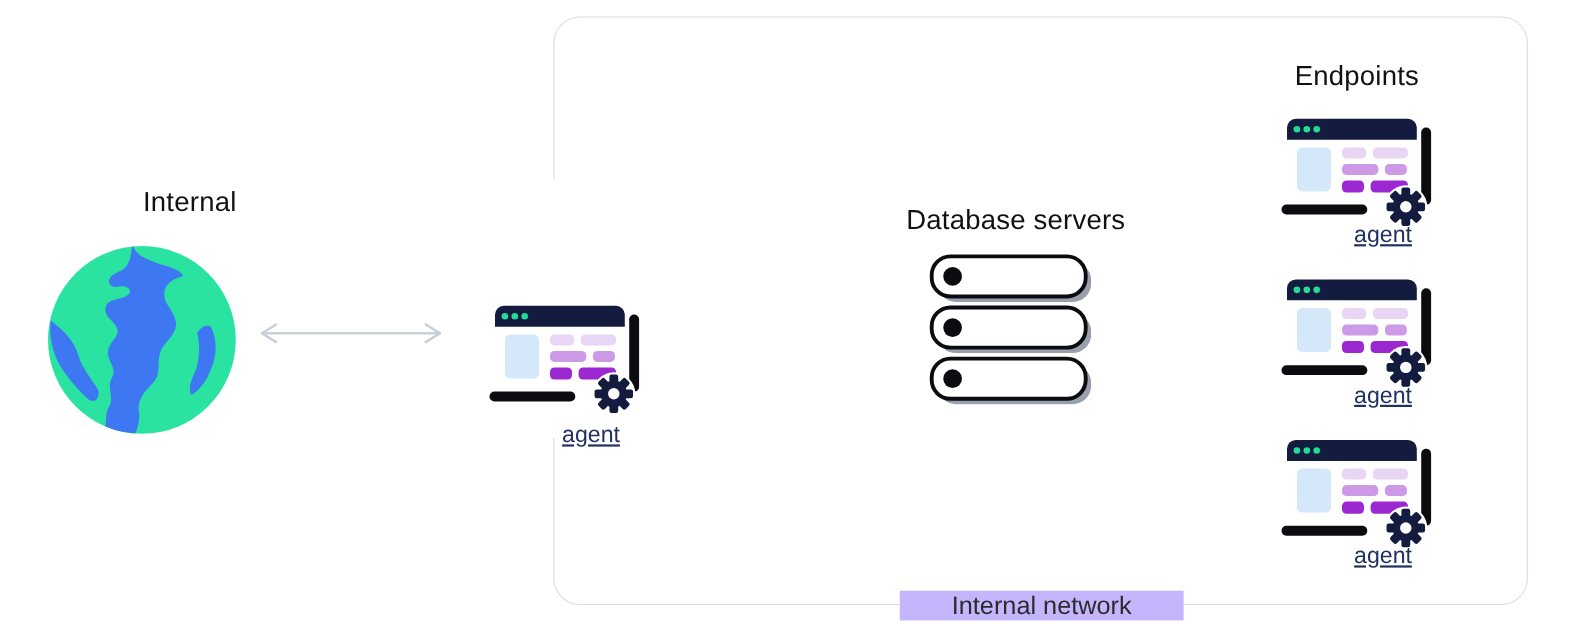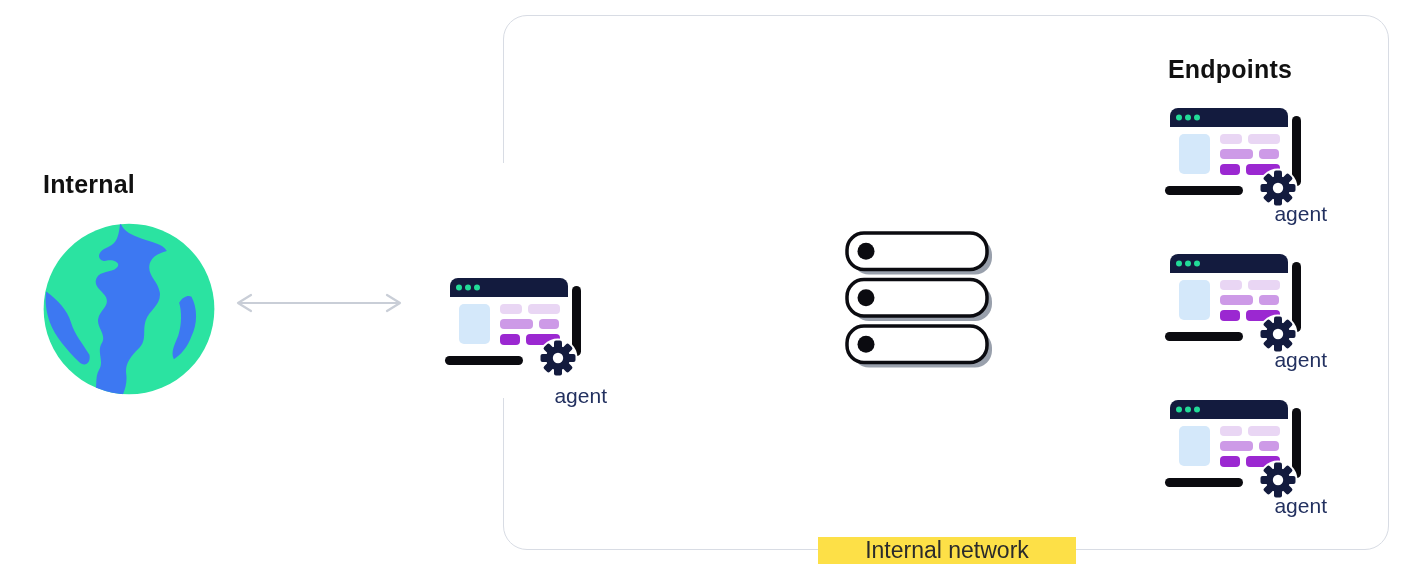--- a/index.html
+++ b/index.html
@@ -4,42 +4,42 @@
 <style>
   html,body{margin:0;padding:0;background:#fff;}
   .canvas{position:relative;width:1426px;height:572px;background:#fff;overflow:hidden;
           font-family:"Liberation Sans",sans-serif;}
 
   
   .inet-box{position:absolute;left:503px;top:15px;width:886px;height:535px;
             border:1.5px solid var(--border-gray,#D8DCE4);border-radius:24px;box-sizing:border-box;}
   .mask-left{position:absolute;left:495px;top:163px;width:16px;height:235px;background:#fff;}
   .inet-label{position:absolute;left:818px;top:537px;width:258px;height:27px;line-height:27px;
-              background:#fde047;text-align:center;font-size:23px;color:var(--label-text,#2B2B2B);}
-
-  
-  .title{position:absolute;font-weight:700;font-size:25px;color:var(--heading-text,#111);
-         text-align:left;letter-spacing:.2px;white-space:nowrap;}
+              background:#c4b5fd;text-align:center;font-size:23px;color:var(--label-text,#2B2B2B);}
+
+  
+  .title{position:absolute;font-weight:400;font-size:25px;color:var(--heading-text,#111);
+         text-align:right;letter-spacing:.2px;white-space:nowrap;}
   .title-internet{left:43px;top:170px;width:172px;}
   .title-gateway{left:395px;top:205px;width:230px;}
   .title-db{left:818px;top:186px;width:205px;}
   .title-endpoints{left:1168px;top:55px;width:122px;}
 
   
   .globe{position:absolute;left:41px;top:221px;width:176px;height:176px;}
   .arrow{position:absolute;left:233px;top:292px;width:172px;height:22px;}
   .db{position:absolute;left:842px;top:231px;width:150px;height:137px;}
 
   .agent-unit{position:absolute;width:146px;height:108px;}
   .gateway-unit{left:442px;top:272px;}
   .endpoint-unit{left:1162px;}
   .agent-icon-slot{display:block;width:146px;height:108px;}
   .agent-icon-slot svg{display:block;width:146px;height:108px;}
   .agent-label{position:absolute;width:96px;left:50%;transform:translateX(calc(-50% + 44px));
-               text-align:right;font-size:21px;color:var(--agent-text,#233160);}
+               text-align:left;font-size:21px;color:var(--agent-text,#233160);text-decoration:underline;}
   .agent-label.gw{top:112px;}
   .agent-label.ep{top:100px;}
   #endpoints-list{position:absolute;inset:0;}
 
   
   .f-white{fill:#fff}
   .f-navy{fill:var(--navy,#131B3E)}
   .f-ink{fill:var(--ink,#0B0B10)}
   .f-dot{fill:var(--dot-green,#22DB98)}
   .f-lblue{fill:var(--light-blue,#D4E8FA)}
@@ -116,20 +116,21 @@
         <rect x="-4" y="-17.5" width="8" height="10" rx="2" transform="rotate(315)"></rect>
         <circle r="12"></circle>
       </g>
       <circle class="f-white" r="5.2"></circle>
     </g>
   </svg>
       </span>
     <div class="agent-label gw">agent</div>
   </div>
 
+  <div class="title title-db">Database servers</div>
   <svg class="db" viewBox="0 0 150 137" aria-hidden="true">
     <g>
       <rect class="f-shadow" x="10" y="7" width="140" height="36.5" rx="17"></rect>
       <rect class="db-body" x="5" y="2" width="140" height="36.5" rx="17"></rect>
       <circle class="f-ink" cx="24" cy="20.25" r="8.5"></circle>
     </g>
     <g>
       <rect class="f-shadow" x="10" y="53.5" width="140" height="36.5" rx="17"></rect>
       <rect class="db-body" x="5" y="48.5" width="140" height="36.5" rx="17"></rect>
       <circle class="f-ink" cx="24" cy="66.75" r="8.5"></circle>

